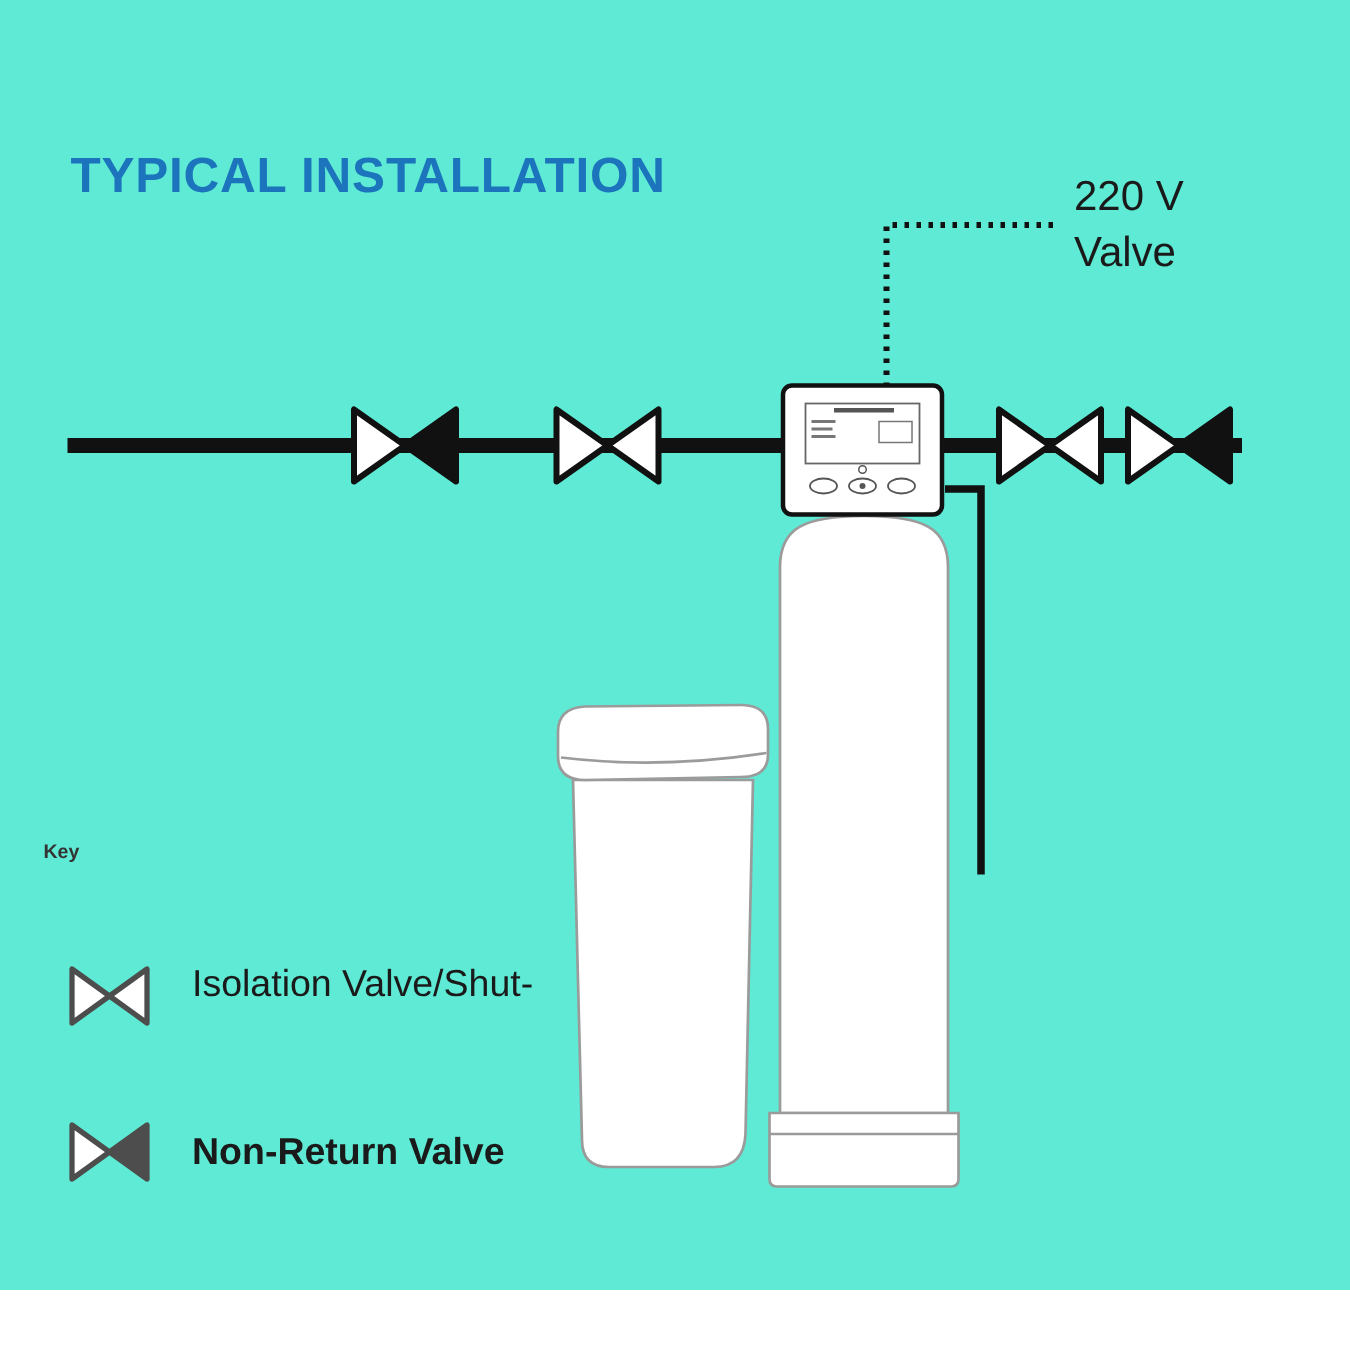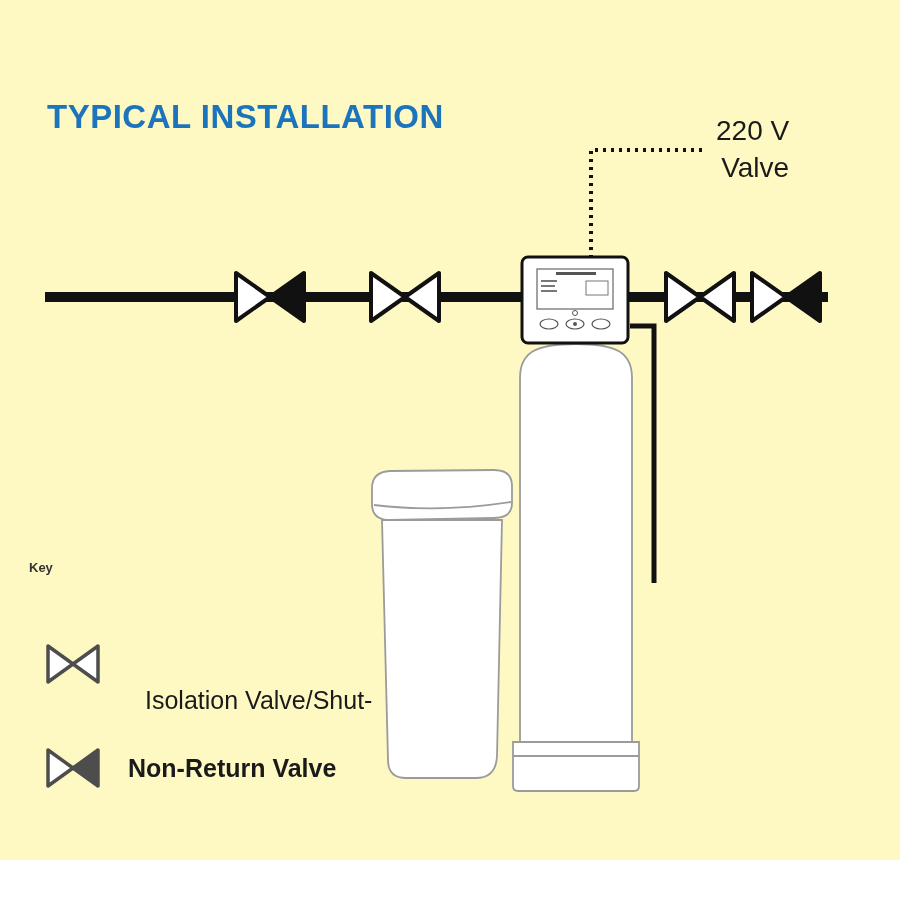--- a/index.html
+++ b/index.html
@@ -1,20 +1,20 @@
 <!DOCTYPE html>
 <html><head>
 <meta charset="utf-8">
 <style>
   html, body { margin: 0; padding: 0; background: #ffffff; }
   .page {
     position: relative;
     width: 900px;
     height: 860px;
-    background: #fef9c3;
+    background: #5eead4;
     font-family: "Liberation Sans", sans-serif;
     overflow: hidden;
   }
   .diagram {
     position: absolute;
     left: 0; top: 0;
   }
   .title {
     position: absolute;
     left: 47px;
@@ -23,21 +23,20 @@
     font-size: 33px;
     font-weight: 600;
     letter-spacing: 0.5px;
     color: #1c75bc;
     white-space: nowrap;
   }
   .label {
     position: absolute;
     color: #1a1a1a;
     font-weight: 500;
-    text-align: right;
   }
   .label span { display: block; }
   .power-label {
     left: 716px;
     top: 112px;
     font-size: 28px;
     line-height: 37px;
   }
   .drain-label {
     left: 643px;
@@ -50,21 +49,21 @@
     left: 29px;
     top: 560px;
     font-size: 13px;
     font-weight: 700;
     color: #333333;
   }
   .legend-label {
     font-size: 25px;
     line-height: 31px;
   }
-  .legend-label-1 { left: 145px; top: 641px; margin-top: 44px; }
+  .legend-label-1 { left: 128px; top: 641px; }
   .legend-label-2 { left: 128px; top: 753px; font-weight: bold; }
 </style>
 </head>
 <body>
 
 <div class="page">
 
   <svg class="diagram" width="900" height="900" viewBox="0 0 900 900">
 
     <polyline points="591,258 591,150 706,150" fill="none" stroke="#111111" stroke-width="4" stroke-dasharray="3 5"></polyline>

